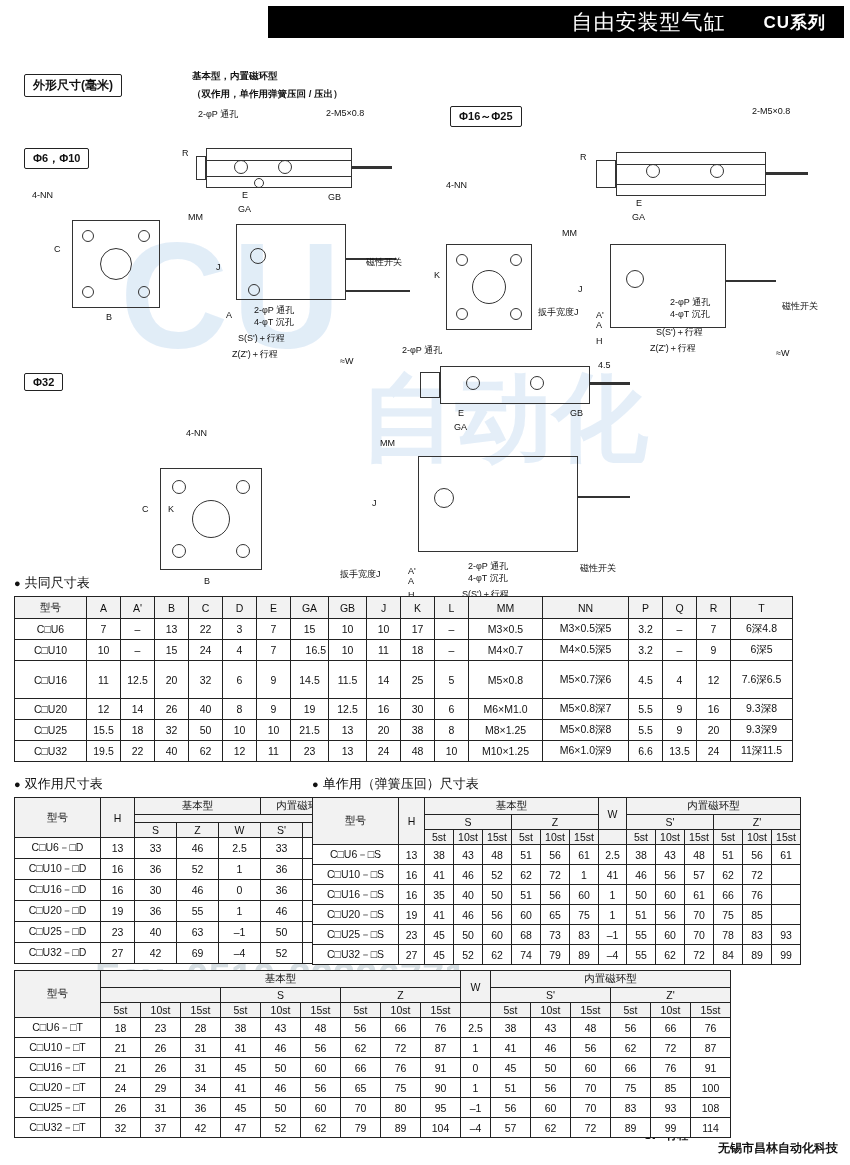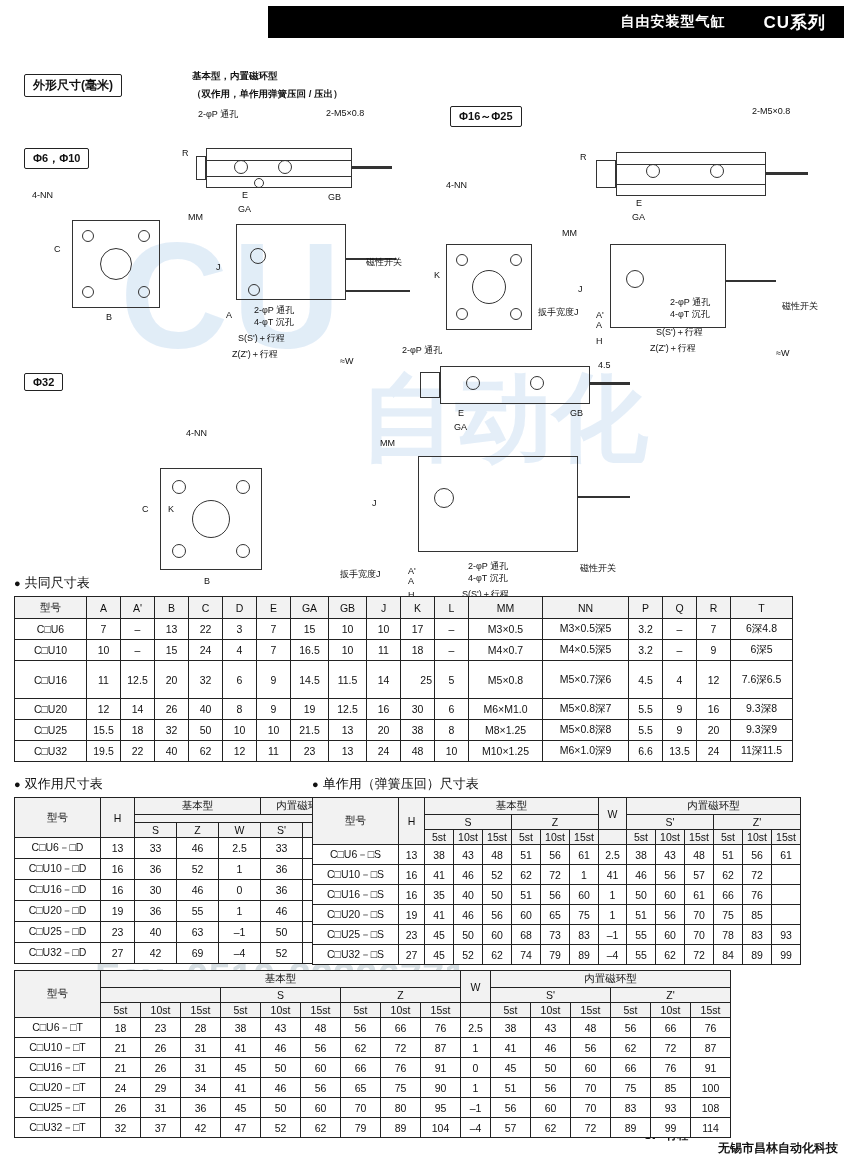--- a/index.html
+++ b/index.html
@@ -13,21 +13,21 @@
     position:relative;
     overflow:hidden;
   }
   
   .header-bar{
     position:absolute; top:6px; left:268px; width:576px; height:32px;
     background:#000; color:#fff;
     display:flex; align-items:center; justify-content:flex-end;
     padding-right:18px;
   }
-  .header-bar .h-title{ font-size:14px; font-weight:bold; letter-spacing:1px; }
+  .header-bar .h-title{ font-size:21px; font-weight:normal; letter-spacing:1px; }
   .header-bar .h-series{ font-size:17px; font-weight:bold; margin-left:38px; letter-spacing:1px;}
 
   
   .watermark{
     position:absolute; left:80px; top:190px; width:700px; height:400px;
     pointer-events:none; z-index:0; opacity:.30;
   }
   .wm-text{
     position:absolute; font-weight:bold; color:#9fc4e8; white-space:nowrap;
   }
@@ -260,21 +260,21 @@
           <td style="height: 21px;">6深4.8</td>
         </tr>
         <tr>
           <td style="height: 21px; text-align: center;">C□U10</td>
           <td style="height: 21px;">10</td>
           <td style="height: 21px;">–</td>
           <td style="height: 21px;">15</td>
           <td style="height: 21px;">24</td>
           <td style="height: 21px;">4</td>
           <td style="height: 21px;">7</td>
-          <td style="height: 21px;">16.5</td>
+          <td style="height: 21px; text-align: right;">16.5</td>
           <td style="height: 21px;">10</td>
           <td style="height: 21px;">11</td>
           <td style="height: 21px;">18</td>
           <td style="height: 21px;">–</td>
           <td style="height: 21px;">M4×0.7</td>
           <td style="height: 21px;">M4×0.5深5</td>
           <td style="height: 21px;">3.2</td>
           <td style="height: 21px;">–</td>
           <td style="height: 21px;">9</td>
           <td style="height: 21px;">6深5</td>
@@ -283,21 +283,21 @@
           <td style="height: 21px; text-align: center;">C□U16</td>
           <td style="height: 21px;">11</td>
           <td style="height: 21px;">12.5</td>
           <td style="height: 21px;">20</td>
           <td style="height: 21px;">32</td>
           <td style="height: 21px;">6</td>
           <td style="height: 21px;">9</td>
           <td style="height: 21px;">14.5</td>
           <td style="height: 21px;">11.5</td>
           <td style="height: 21px;">14</td>
-          <td style="height: 38px; text-align: right;">25</td>
+          <td style="height: 38px;">25</td>
           <td style="height: 21px;">5</td>
           <td style="height: 21px;">M5×0.8</td>
           <td style="height: 15px;">M5×0.7深6</td>
           <td style="height: 21px;">4.5</td>
           <td style="height: 21px;">4</td>
           <td style="height: 21px;">12</td>
           <td style="height: 21px;">7.6深6.5</td>
         </tr>
         <tr>
           <td style="height: 21px; text-align: center;">C□U20</td>

